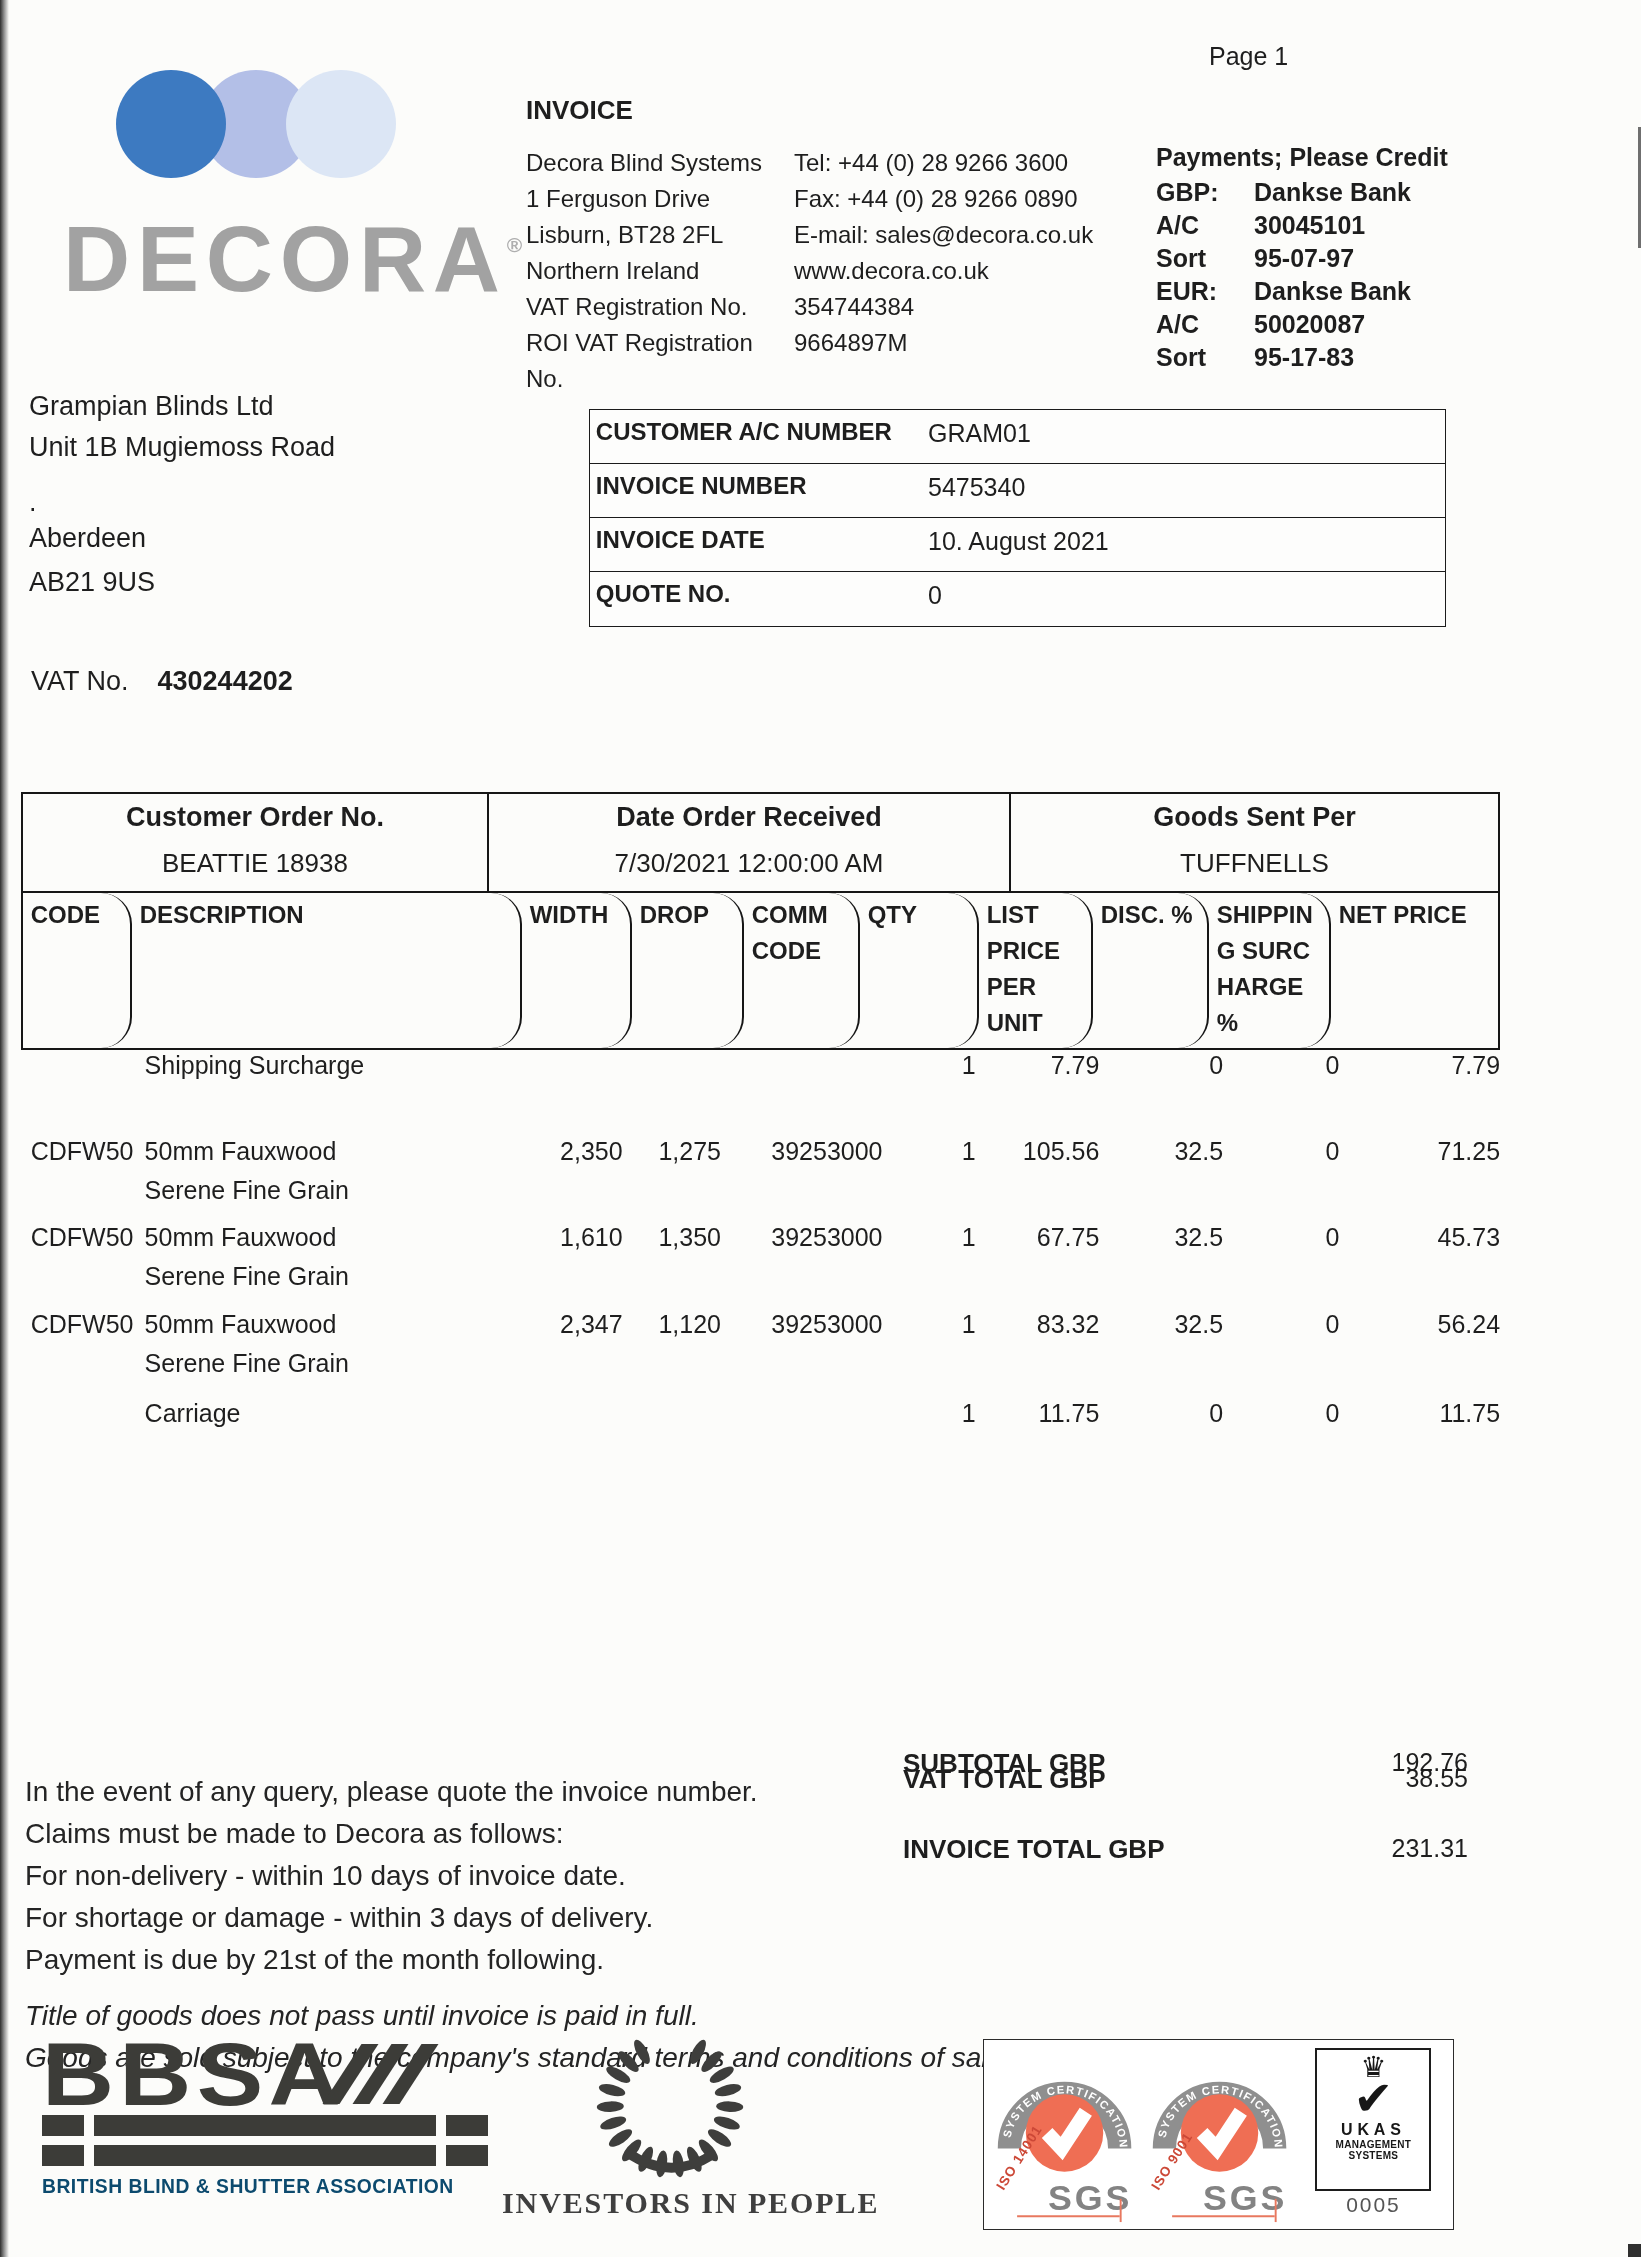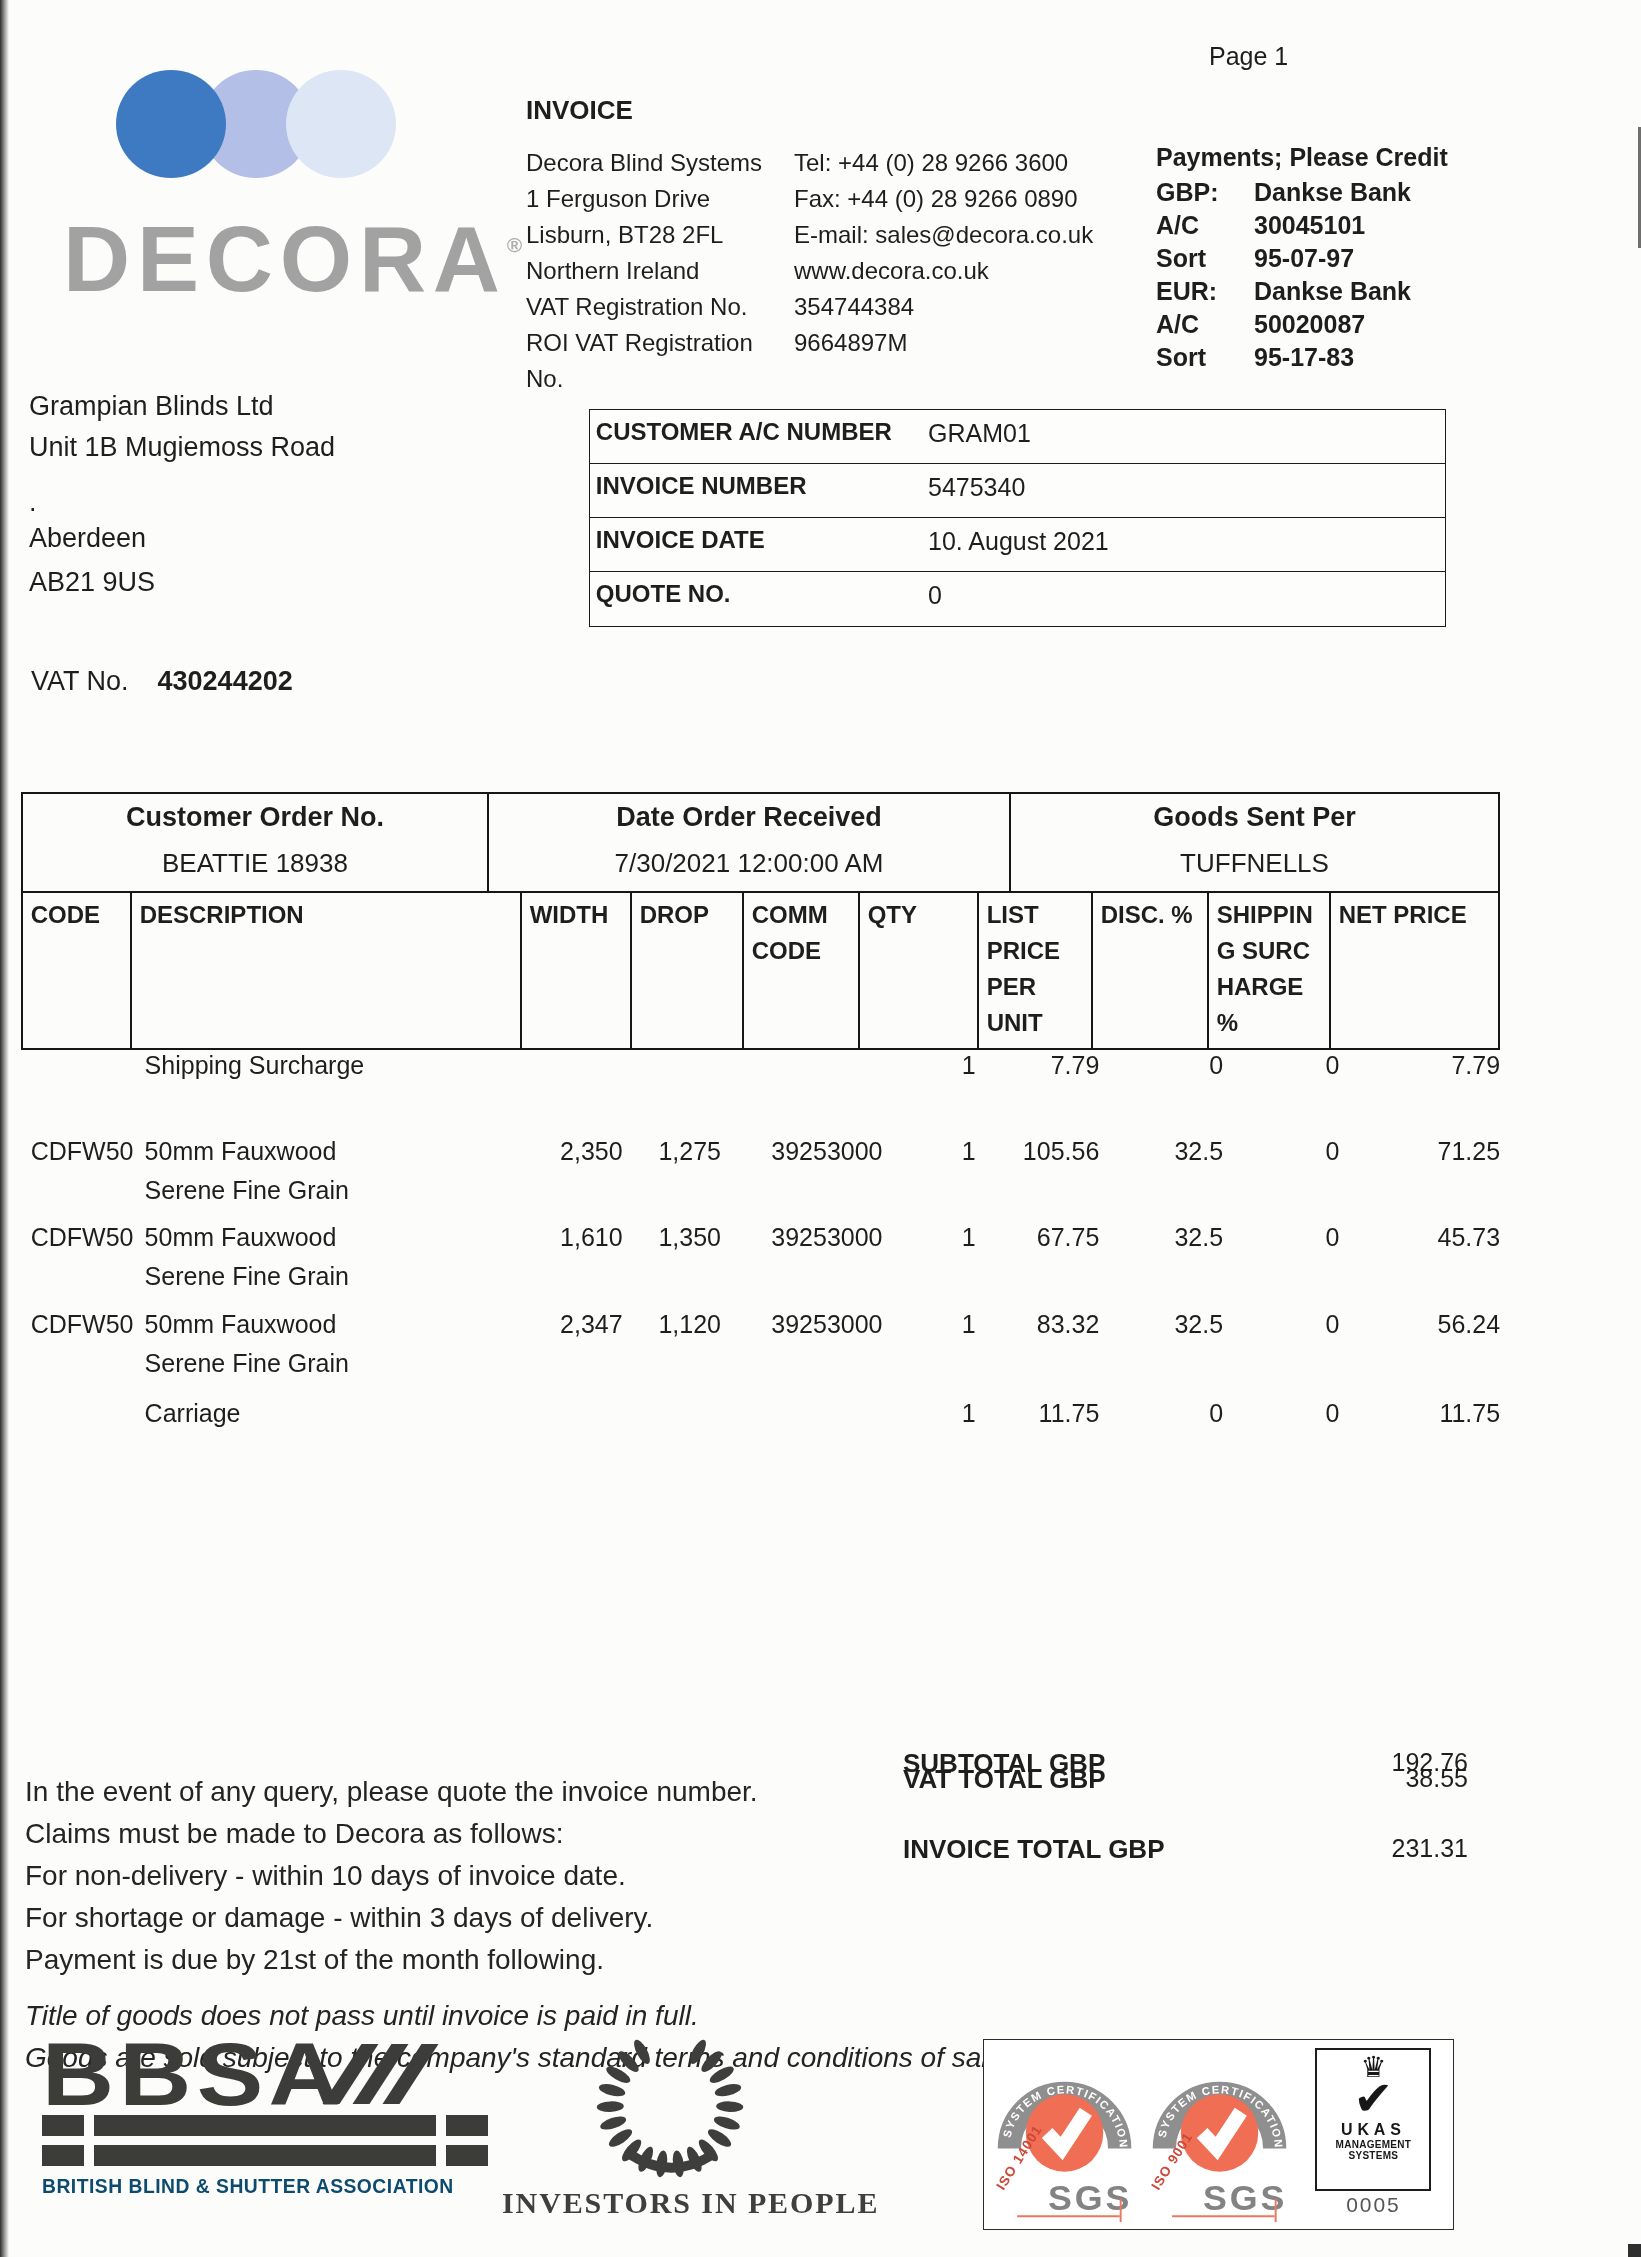--- a/index.html
+++ b/index.html
@@ -57,21 +57,21 @@
 
   
   .order-table { position:absolute; left:21px; top:792px; width:1479px; border:2.9px solid #161616; }
   .order-head { display:grid; grid-template-columns:466px 522px auto; border-bottom:2.9px solid #161616; }
   .order-cell { border-right:2.9px solid #161616; text-align:center; padding:7.7px 0 11.6px; }
   .order-cell:last-child { border-right:none; }
   .order-label { font-size:27px; font-weight:700; margin-bottom:15.4px; }
   .order-value { font-size:26px; }
   .col-head { display:grid; grid-template-columns:109px 390px 110px 112px 116px 119px 114px 116px 122px auto; }
   .col-cell { border-right:2.9px solid #161616; font-weight:700; font-size:24px; line-height:36px;
-    padding:3.9px 3.9px 7.7px 7.7px; min-height:145px; }
+    padding:3.9px 3.9px 7.7px 7.7px; min-height:145px;border-radius:31px; }
   .col-cell:last-child { border-right:none; }
   .bk { word-break:break-all; }
 
   
   .item-row { position:absolute; left:21px; width:1479px; display:grid;
     grid-template-columns:112px 393px 112px 114px 118px 121px 116px 118px 124px 153px;
     font-size:25px; line-height:39px; }
   .ir1 { top:1046px; } .ir2 { top:1132px; } .ir3 { top:1218px; } .ir4 { top:1305px; } .ir5 { top:1394px; }
   .cell-code { padding-left:9.7px; }
   .cell-desc { padding-left:11.6px; }

